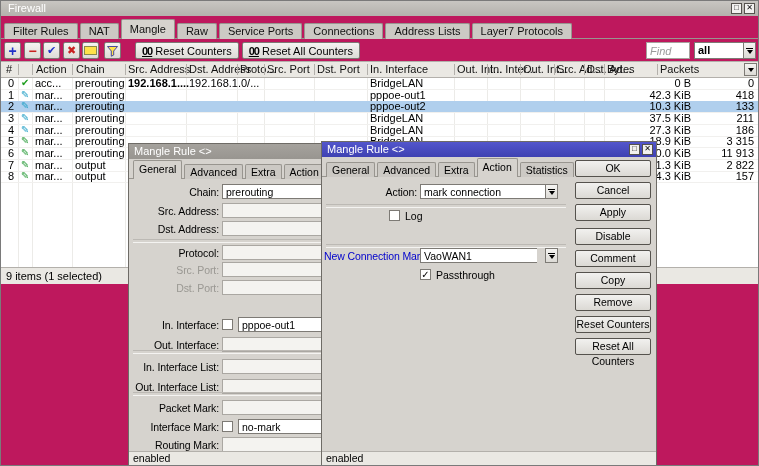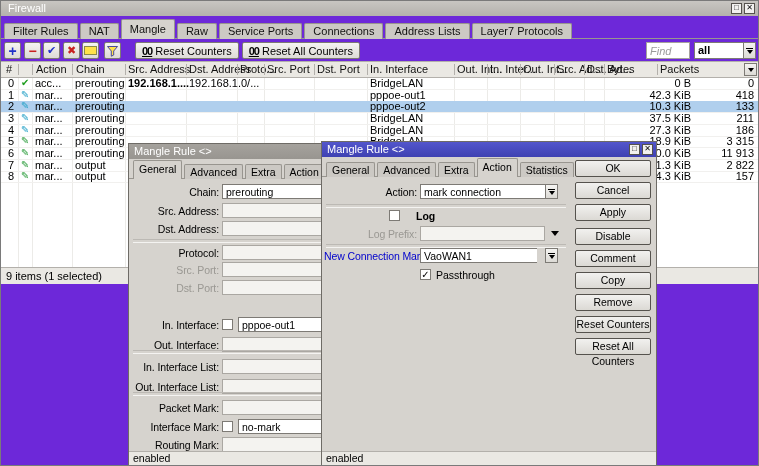--- a/index.html
+++ b/index.html
@@ -1,16 +1,16 @@
 <!DOCTYPE html>
 <html><head>
 <meta charset="utf-8">
 <style>
   html,body{margin:0;padding:0;background:#808080;}
-  .screen{position:relative;width:759px;height:466px;background:#6d28d9;
+  .screen{position:relative;width:759px;height:466px;background:#be185d;
     font-family:"Liberation Sans","DejaVu Sans",sans-serif;font-size:11px;color:#000;
     overflow:hidden;border:1px solid #7a7a7a;box-sizing:border-box;}
   
   .titlebar{position:absolute;top:0;left:0;right:0;height:15px;
     background:linear-gradient(#c8c6c2,#b4b1ac);color:#fff;line-height:15px;padding-left:7px;}
   .winbtns{position:absolute;top:2px;right:3px;display:flex;gap:2px;}
   .wbtn{width:11px;height:11px;background:#f2f1ef;border:1px solid #55524d;box-sizing:border-box;
     font-size:8px;line-height:8px;text-align:center;color:#111;cursor:default;}
   .maintabs{position:absolute;top:19px;left:3px;display:flex;align-items:flex-end;height:19px;z-index:2;}
   .mtab{height:15px;line-height:15px;padding:0 8px;background:#ccc9c4;border:1px solid #98958f;
@@ -426,26 +426,21 @@
         <span class="cval">mark connection</span>
         <span class="ddbtn">
             <span class="bar"></span>
             <span class="tri"></span>
           </span>
       </span>
     </div>
     <div class="fsep" style="top:62px;right:90px;"></div>
     <div class="frow" style="top:66px;width:250px;">
       <span class="cb" style="left:65px;"></span>
-      <span class="cblabel" style="left:92px;font-weight:bold;">Log</span>
-    </div>
-    <div class="frow" style="top:84px;width:250px;">
-      <span class="flabel dis" style="width:93px;">Log Prefix:</span>
-      <span class="inputbox" style="left:96px;width:125px;"></span>
-      <span class="flattri" style="left:227px;"></span>
+      <span class="cblabel" style="left:81px;">Log</span>
     </div>
     <div class="fsep" style="top:102px;right:90px;"></div>
     <div class="frow" style="top:106px;width:250px;">
       <span class="flabel blue" style="width:93px;">New Connection Mark:</span>
       <span class="combo" style="position:absolute;left:96px;width:138px;gap:8px;">
         <span class="cval">VaoWAN1</span>
         <span class="ddbtn">
             <span class="bar"></span>
             <span class="tri"></span>
           </span>

